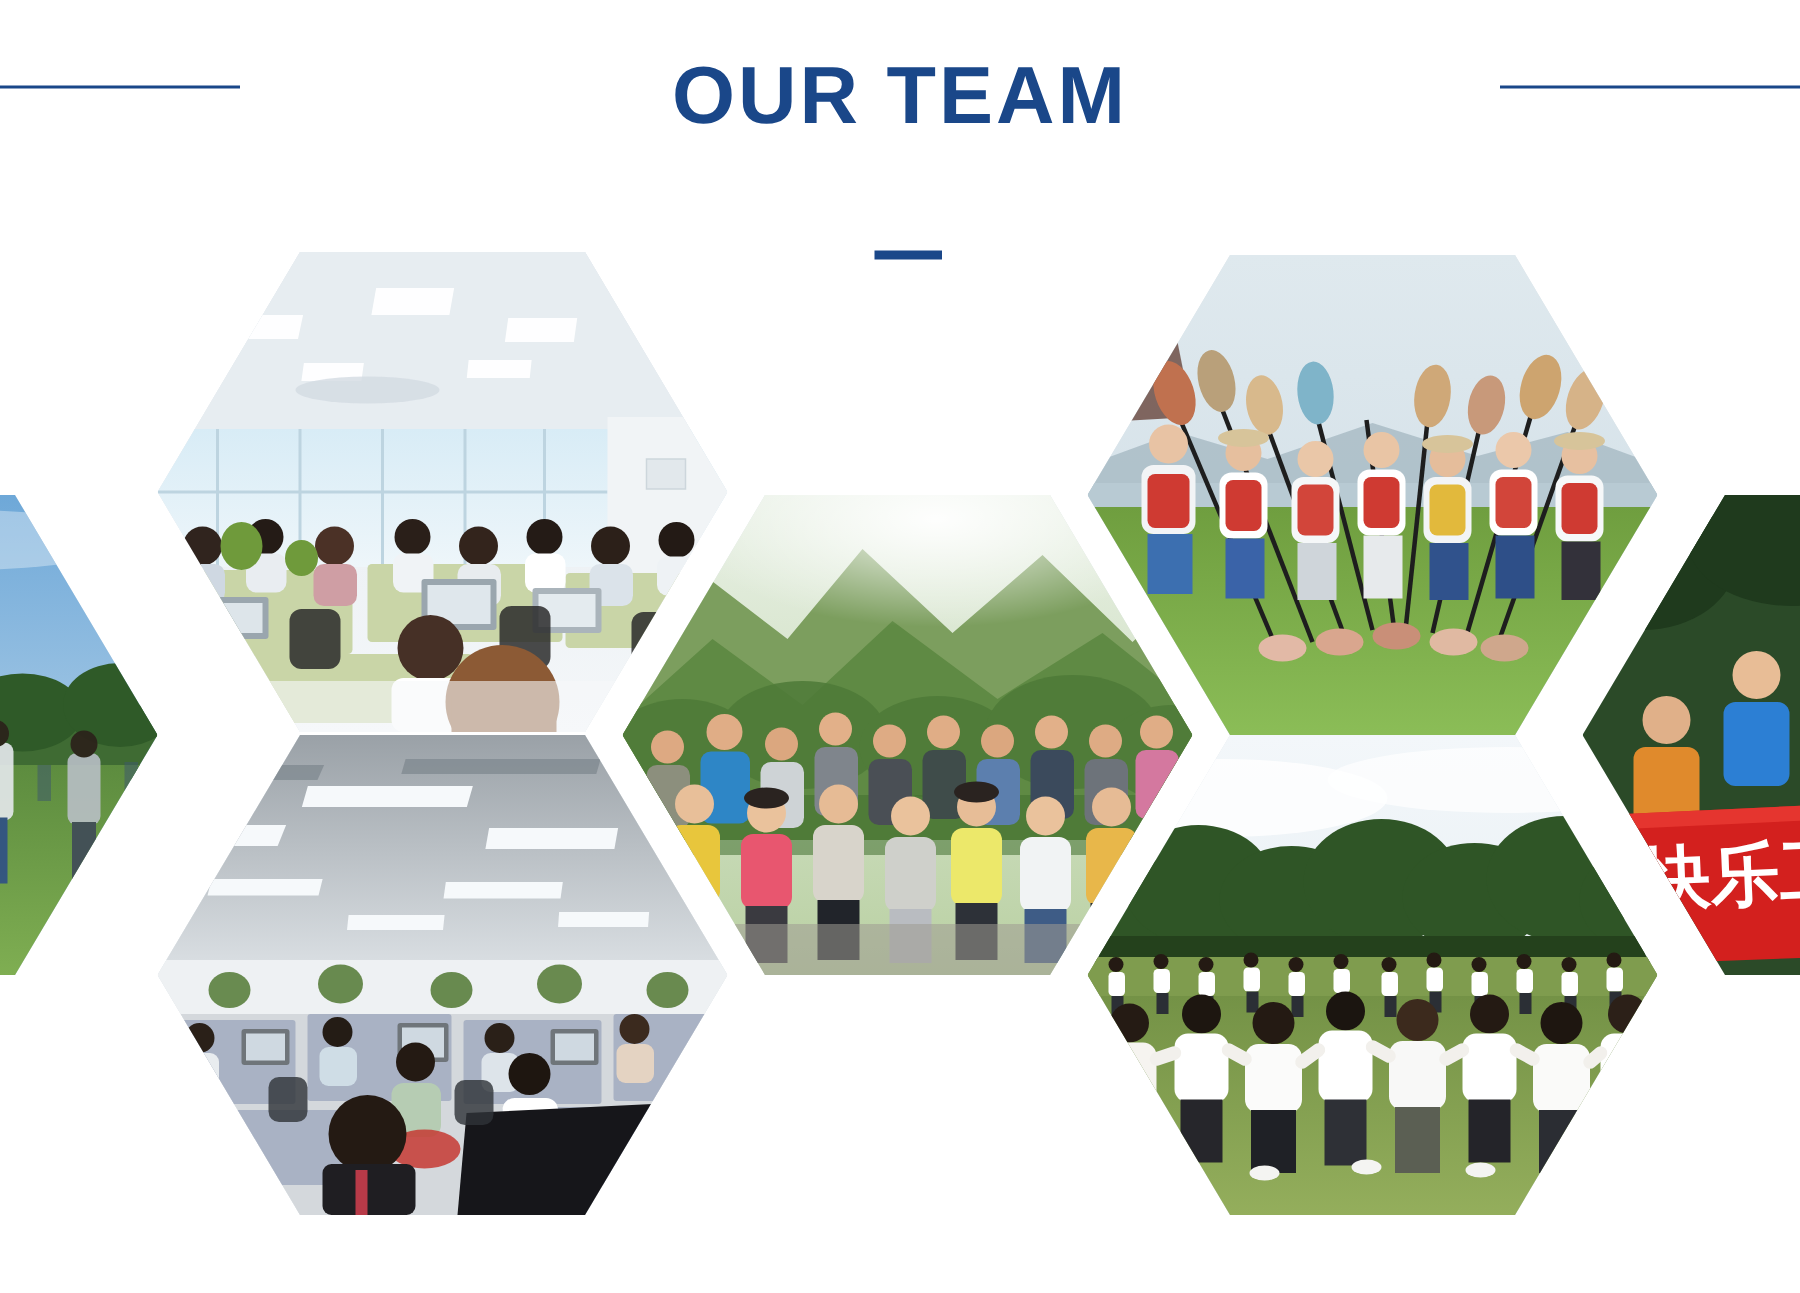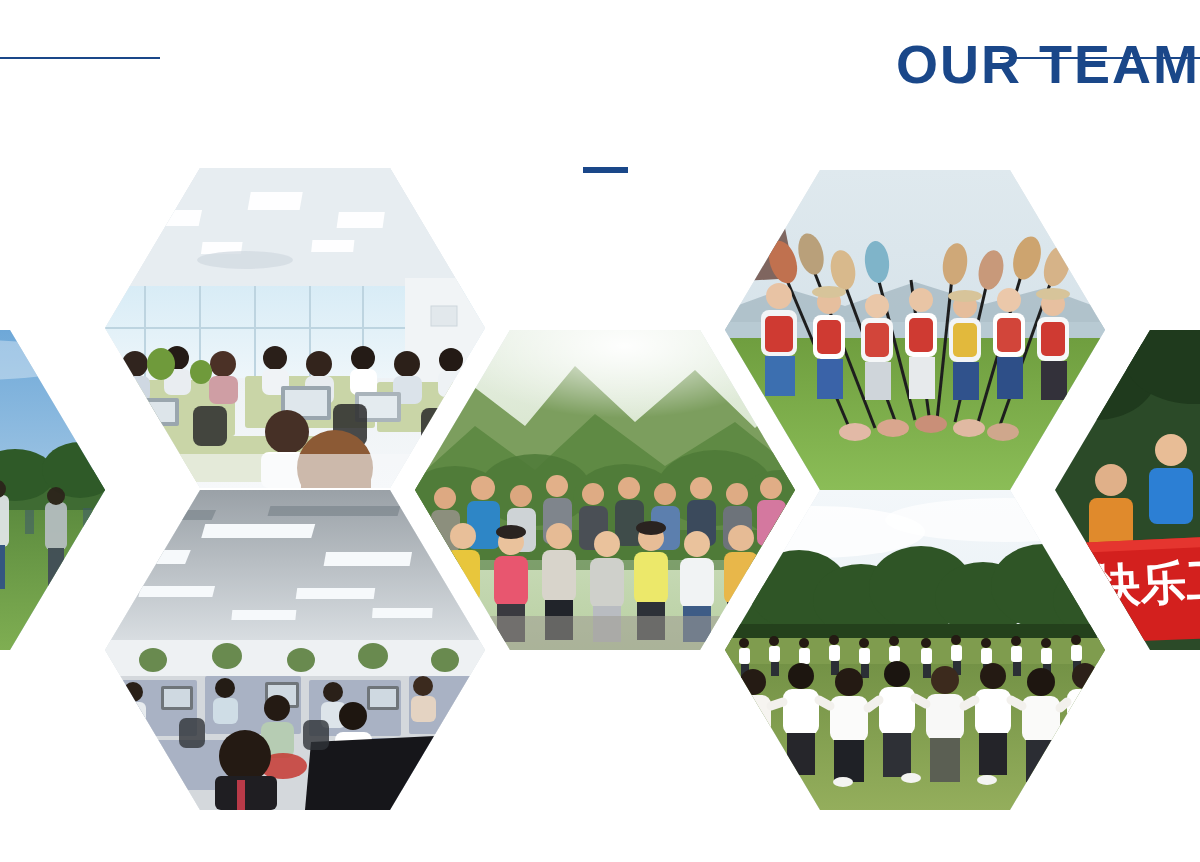--- a/index.html
+++ b/index.html
@@ -22,21 +22,21 @@
     left: 0;
     top: 0;
     width: 1200px;
     height: 200px;
   }
   #page-title {
     position: absolute;
     left: 0;
     top: 28px;
     width: 1200px;
-    text-align: right;
+    text-align: center;
     font-size: 54px;
     font-weight: 700;
     letter-spacing: 2px;
     color: #1a4789;
     line-height: 72px;
     font-family: "Liberation Sans", sans-serif;
   }
   .rule {
     position: absolute;
     top: 57px;

